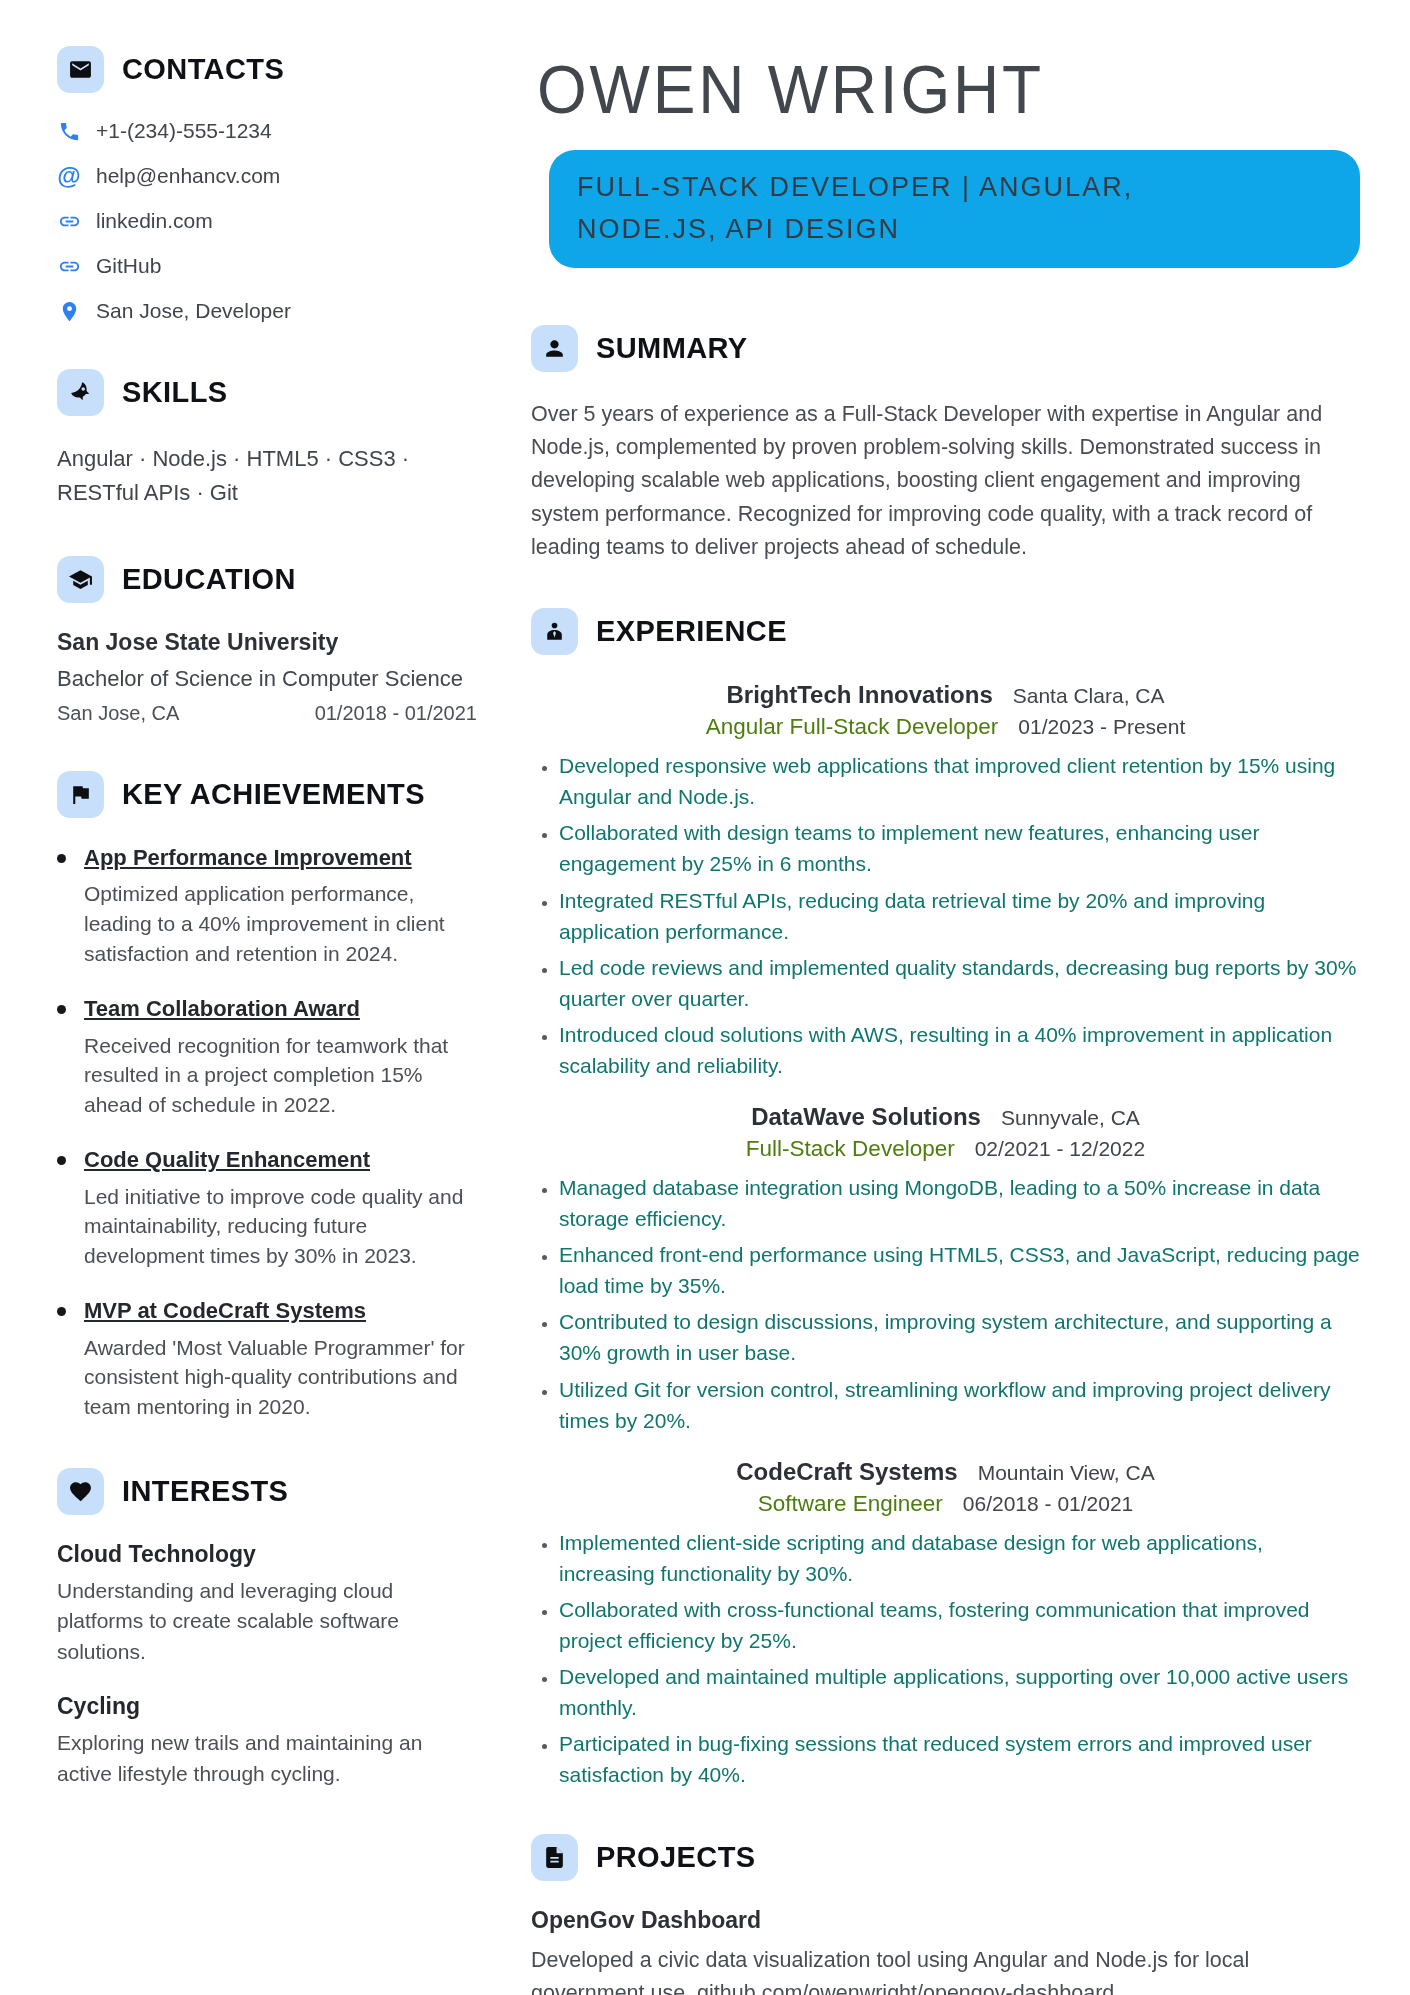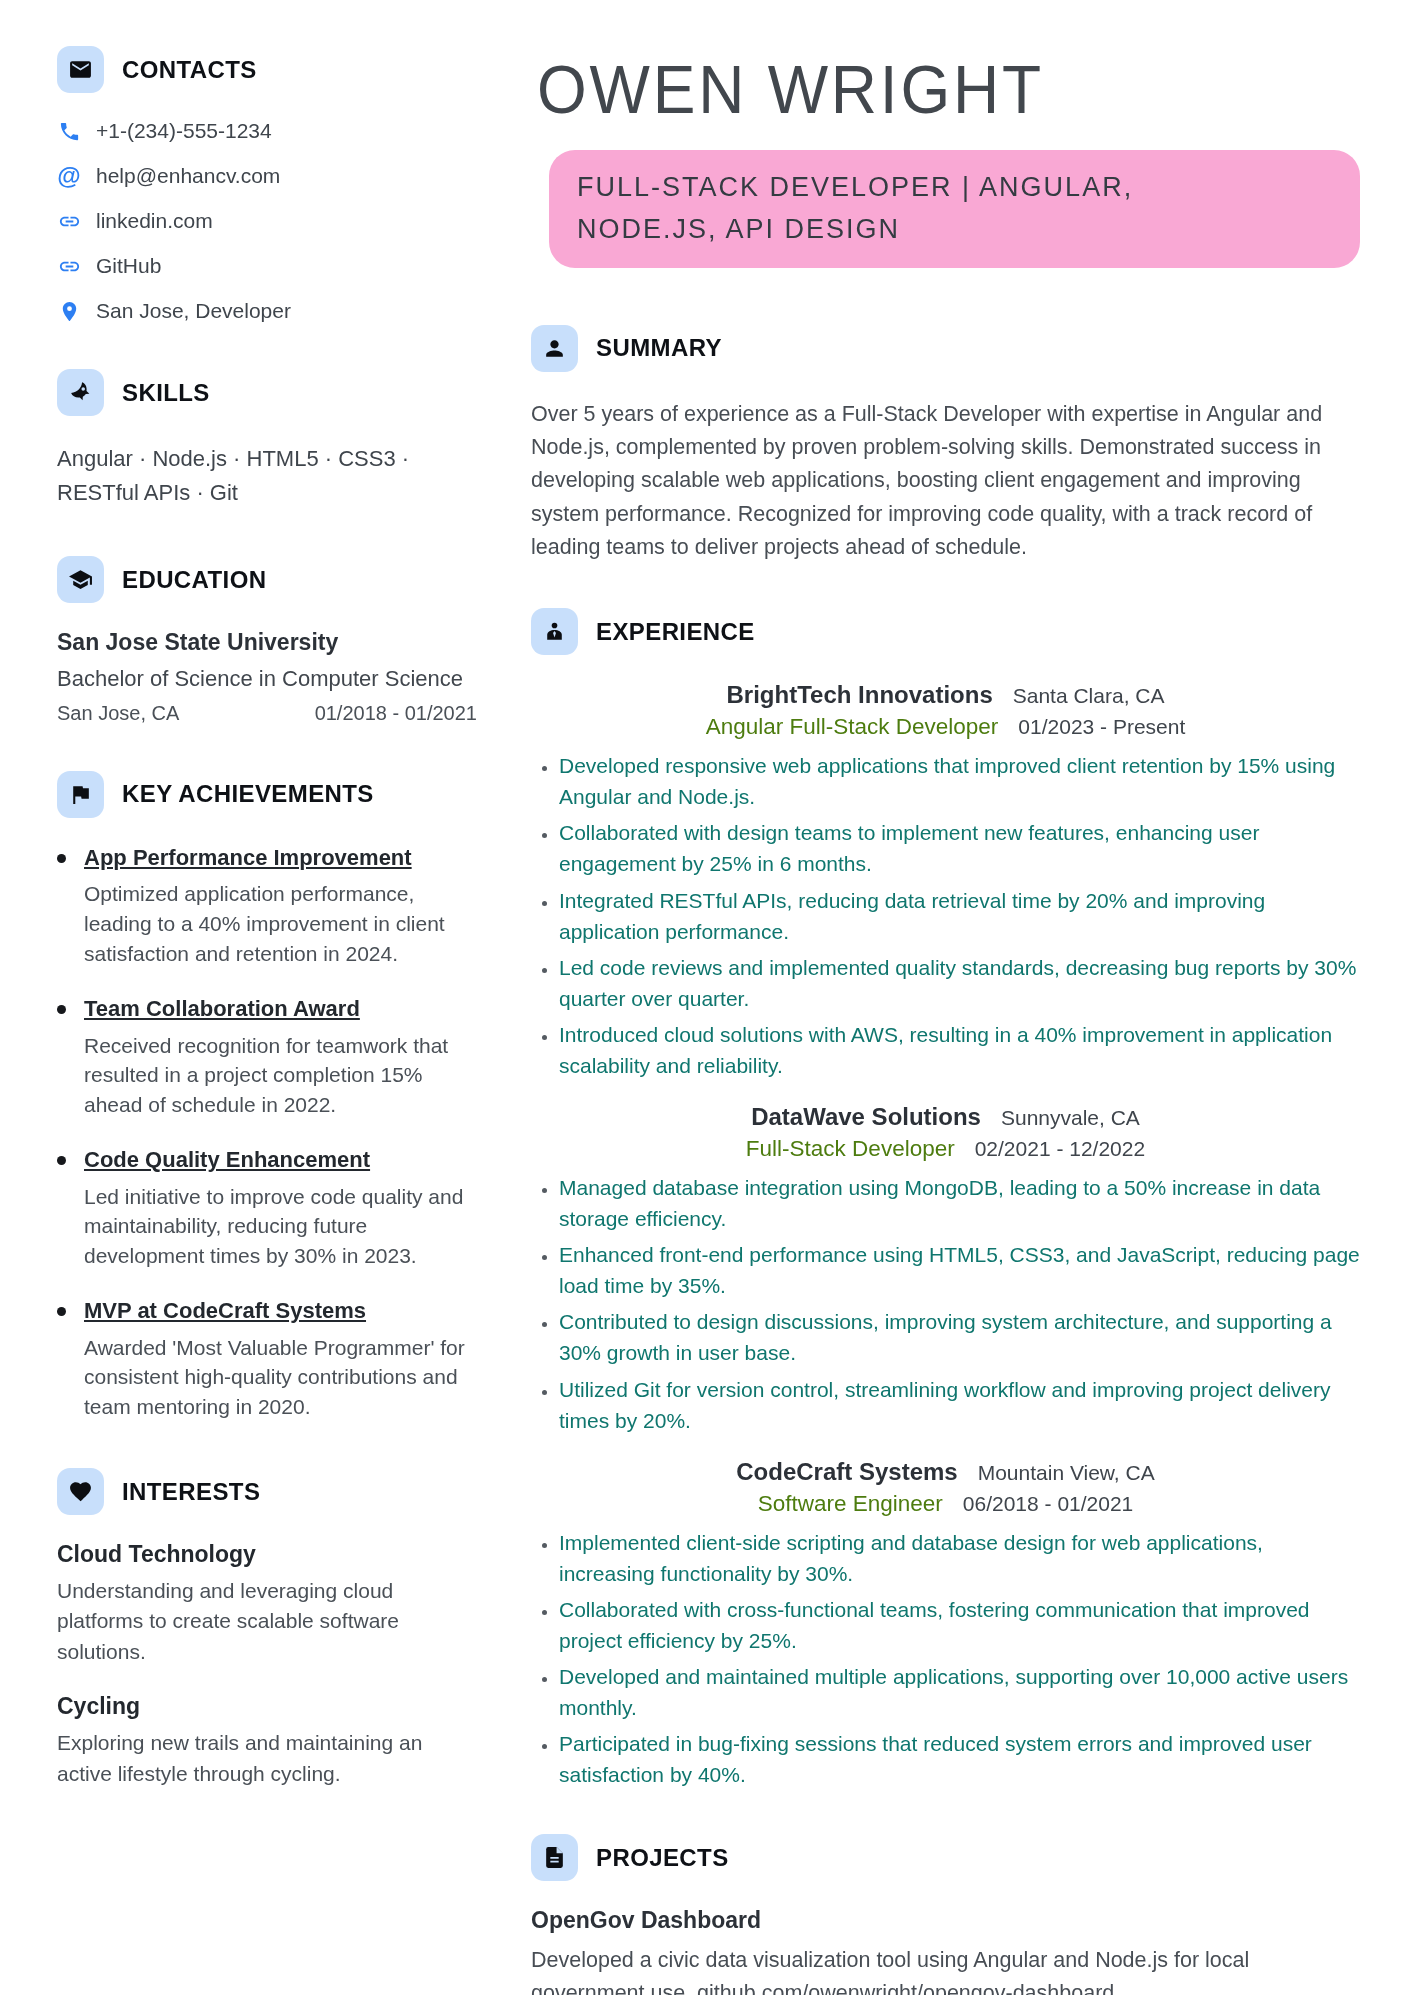--- a/index.html
+++ b/index.html
@@ -13,21 +13,21 @@
   .left-col { width:420px; flex-shrink:0; }
   .right-col { flex:1; min-width:0; }
 
   
   .sec-head { display:flex; align-items:center; gap:18px; margin-bottom:26px; }
   .icon-box {
     width:47px; height:47px; border-radius:13px; background:#c8dffb;
     display:flex; align-items:center; justify-content:center; flex-shrink:0;
   }
   .icon-box svg { width:25px; height:25px; fill:#0c0e12; }
-  .sec-title { font-size:24px; font-weight:700; color:#0e1116; letter-spacing:.4px; }
+  .sec-title { font-size:29px; font-weight:700; color:#0e1116; letter-spacing:.4px; }
 
   .left-section { margin-bottom:46px; }
 
   
   .contact-list { margin-top:2px; }
   .contact-item { display:flex; align-items:center; gap:15px; margin:21px 0; font-size:21px; color:#3f454c; }
   .c-icon { width:24px; height:24px; flex-shrink:0; display:flex; align-items:center; justify-content:center; }
   .c-icon svg { width:23px; height:23px; fill:#2d7ff2; }
   .at-glyph { color:#2d7ff2; font-size:24px; font-weight:700; line-height:1; }
 
@@ -49,21 +49,21 @@
   .int-title { font-size:23px; font-weight:700; color:#23282e; margin-bottom:8px; }
   .int-desc { font-size:21px; color:#4a5057; line-height:1.45; }
 
   
   .name {
     font-size:68px; font-weight:300; color:#42474d; letter-spacing:3px;
     margin:4px 0 22px 6px; display:inline-block; transform:scaleX(.94); transform-origin:left;
     white-space:nowrap;
   }
   .title-banner {
-    background:#f9a8d4; border-radius:26px; padding:17px 28px; margin-left:18px;
+    background:#0ea5e9; border-radius:26px; padding:17px 28px; margin-left:18px;
     display:block; width:calc(100% - 18px);
   }
   .title-line { display:block; font-size:27px; letter-spacing:2px; color:#343b42; font-weight:500; line-height:1.55; }
 
   .main-section { margin-bottom:44px; }
   .summary-text { font-size:21.5px; color:#474d54; line-height:1.55; }
 
   
   .job { margin-top:22px; margin-bottom:18px; }
   .job-row { display:flex; justify-content:center; align-items:baseline; gap:20px; }

